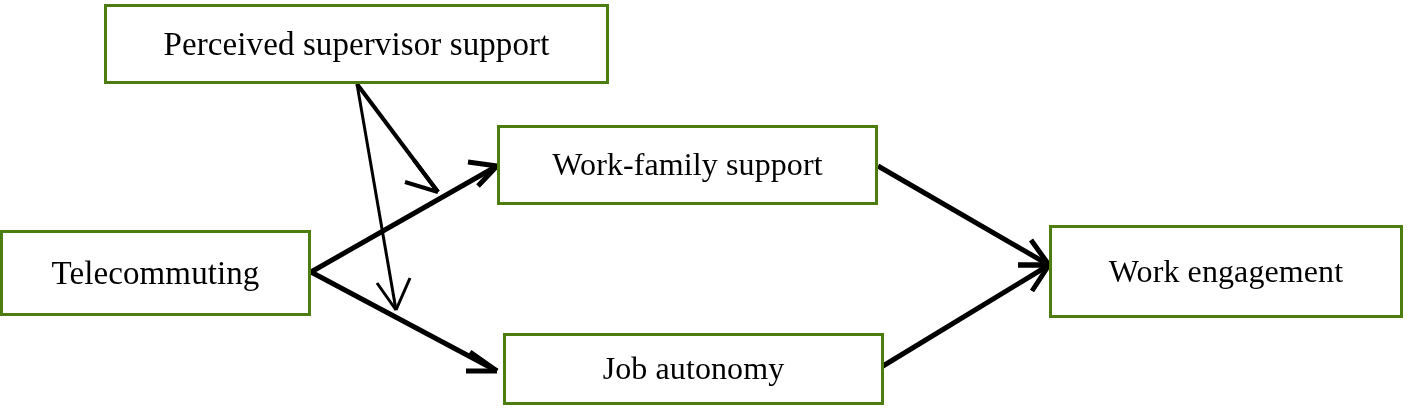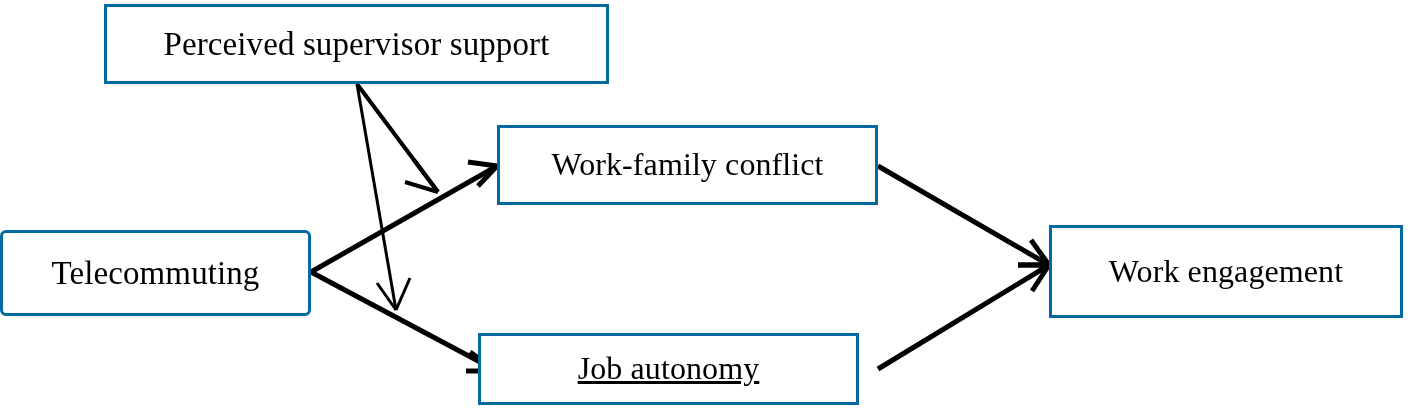--- a/index.html
+++ b/index.html
@@ -20,40 +20,40 @@
     position: absolute;
     left: 0;
     top: 0;
     width: 1408px;
     height: 408px;
   }
   .node-box {
     position: absolute;
     box-sizing: border-box;
     background: #ffffff;
-    border: 3px solid #0369a1;
+    border: 3px solid #4d7c0f;
     display: flex;
     align-items: center;
     justify-content: center;
     z-index: 3;
   }
   .node-label {
     font-family: "Liberation Serif", "DejaVu Serif", serif;
     color: #000000;
     font-weight: 400;
     line-height: 1.05;
     white-space: nowrap;
     text-align: center;
     letter-spacing: 0.1px;
   }
   
   #node-pss      { left: 104px; top: 4px;   width: 505px; height: 80px; }
-  #node-telecom  { left: 0px;   top: 230px; width: 311px; height: 86px; border-radius: 6px; }
+  #node-telecom  { left: 0px;   top: 230px; width: 311px; height: 86px; }
   #node-wfc      { left: 497px; top: 125px; width: 381px; height: 80px; }
-  #node-autonomy { left: 478px; top: 333px; width: 381px; height: 72px; text-decoration: underline; }
+  #node-autonomy { left: 503px; top: 333px; width: 381px; height: 72px; }
   #node-engage   { left: 1049px;top: 225px; width: 354px; height: 93px; }
 
   #node-pss      .node-label { font-size: 33px; }
   #node-telecom  .node-label { font-size: 33px; }
   #node-wfc      .node-label { font-size: 32px; }
   #node-autonomy .node-label { font-size: 32px; }
   #node-engage   .node-label { font-size: 32px; }
 </style>
 </head>
 <body>
@@ -96,21 +96,21 @@
 
   <div class="node-box" id="node-pss">
     <span class="node-label">Perceived supervisor support</span>
   </div>
 
   <div class="node-box" id="node-telecom">
     <span class="node-label">Telecommuting</span>
   </div>
 
   <div class="node-box" id="node-wfc">
-    <span class="node-label">Work-family conflict</span>
+    <span class="node-label">Work-family support</span>
   </div>
 
   <div class="node-box" id="node-autonomy">
     <span class="node-label">Job autonomy</span>
   </div>
 
   <div class="node-box" id="node-engage">
     <span class="node-label">Work engagement</span>
   </div>
 

